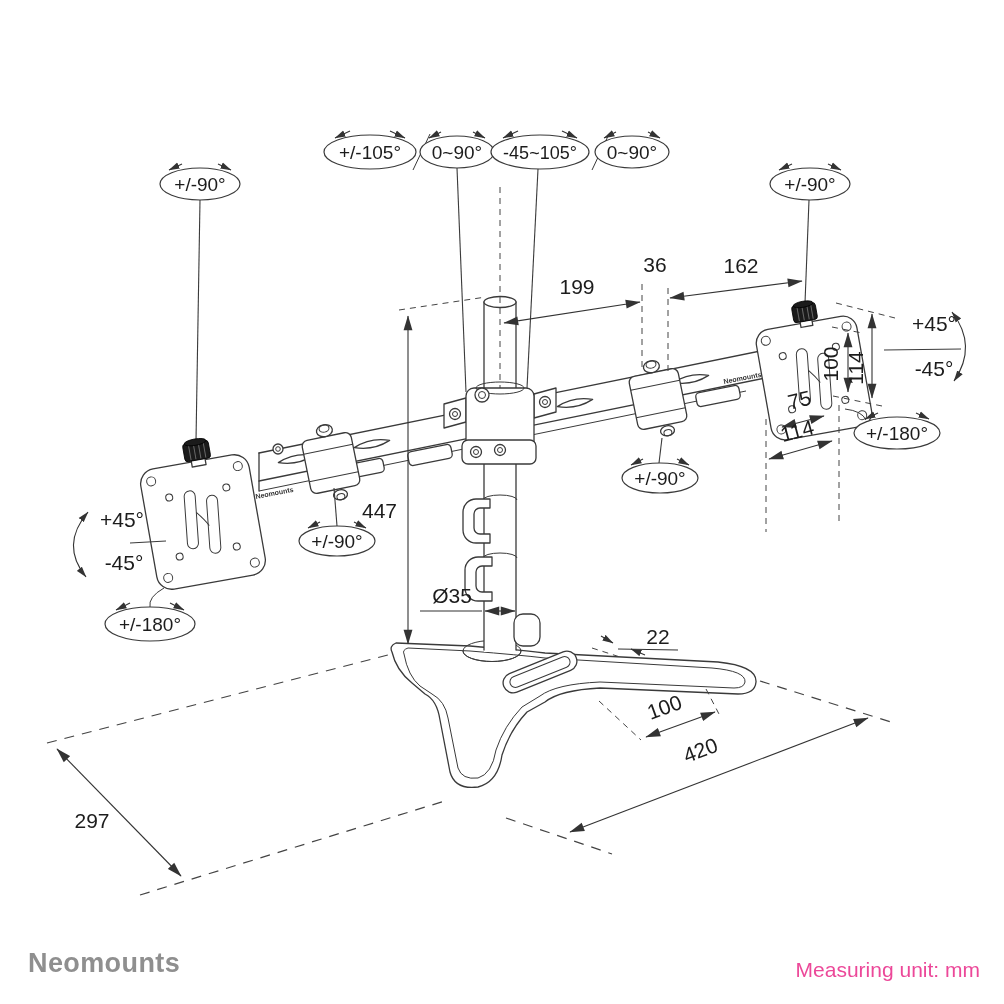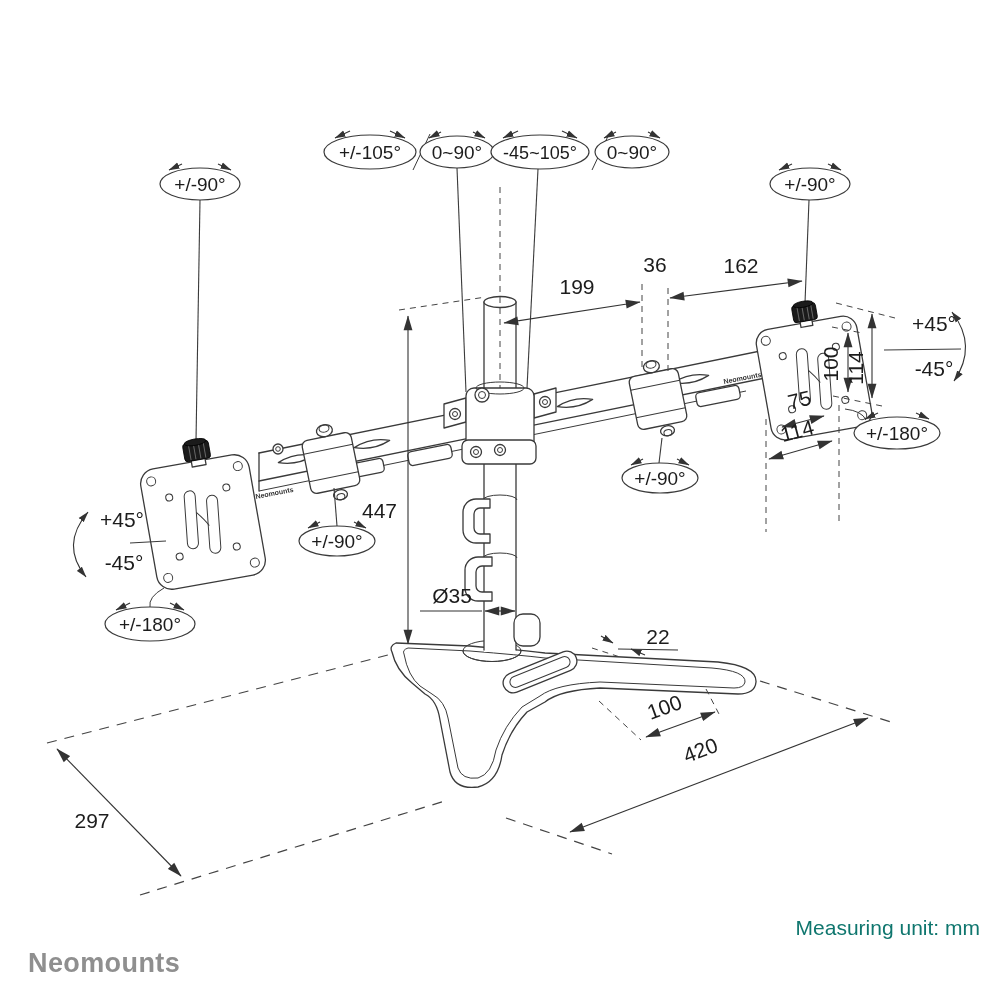--- a/index.html
+++ b/index.html
@@ -16,21 +16,21 @@
   .stem{fill:none;stroke:#3a3a3a;stroke-width:1.1;}
   .oval{fill:#ffffff;stroke:#3a3a3a;stroke-width:1.2;}
   .dtxt{font-size:21px;}
   .otxt{font-size:19px;text-anchor:middle;}
   .otxts{font-size:18px;text-anchor:middle;}
   .tiny{font-size:7px;font-weight:bold;fill:#333;}
   .screw{fill:#1b1b1b;stroke:#000;stroke-width:0.8;}
   .ridge{stroke:#6a6a6a;stroke-width:1;}
   #logo{position:absolute;left:28px;top:948px;font-size:27px;font-weight:700;
         letter-spacing:0.4px;color:#8f8f8f;}
-  #munit{position:absolute;right:24px;top:916px;font-size:21px;color:#0f766e;}
+  #munit{position:absolute;right:24px;top:958px;font-size:21px;color:#ec4899;}
 </style>
 </head>
 <body>
 
 <div id="stage">
 <svg width="1004" height="1004" viewBox="0 0 1004 1004">
   <defs>
     <marker id="arw" viewBox="0 0 12 8" refX="11.5" refY="4" markerWidth="14" markerHeight="9" orient="auto-start-reverse">
       <path d="M12,4 L0,7.6 L0,0.4 Z" fill="#333"></path>
     </marker>

